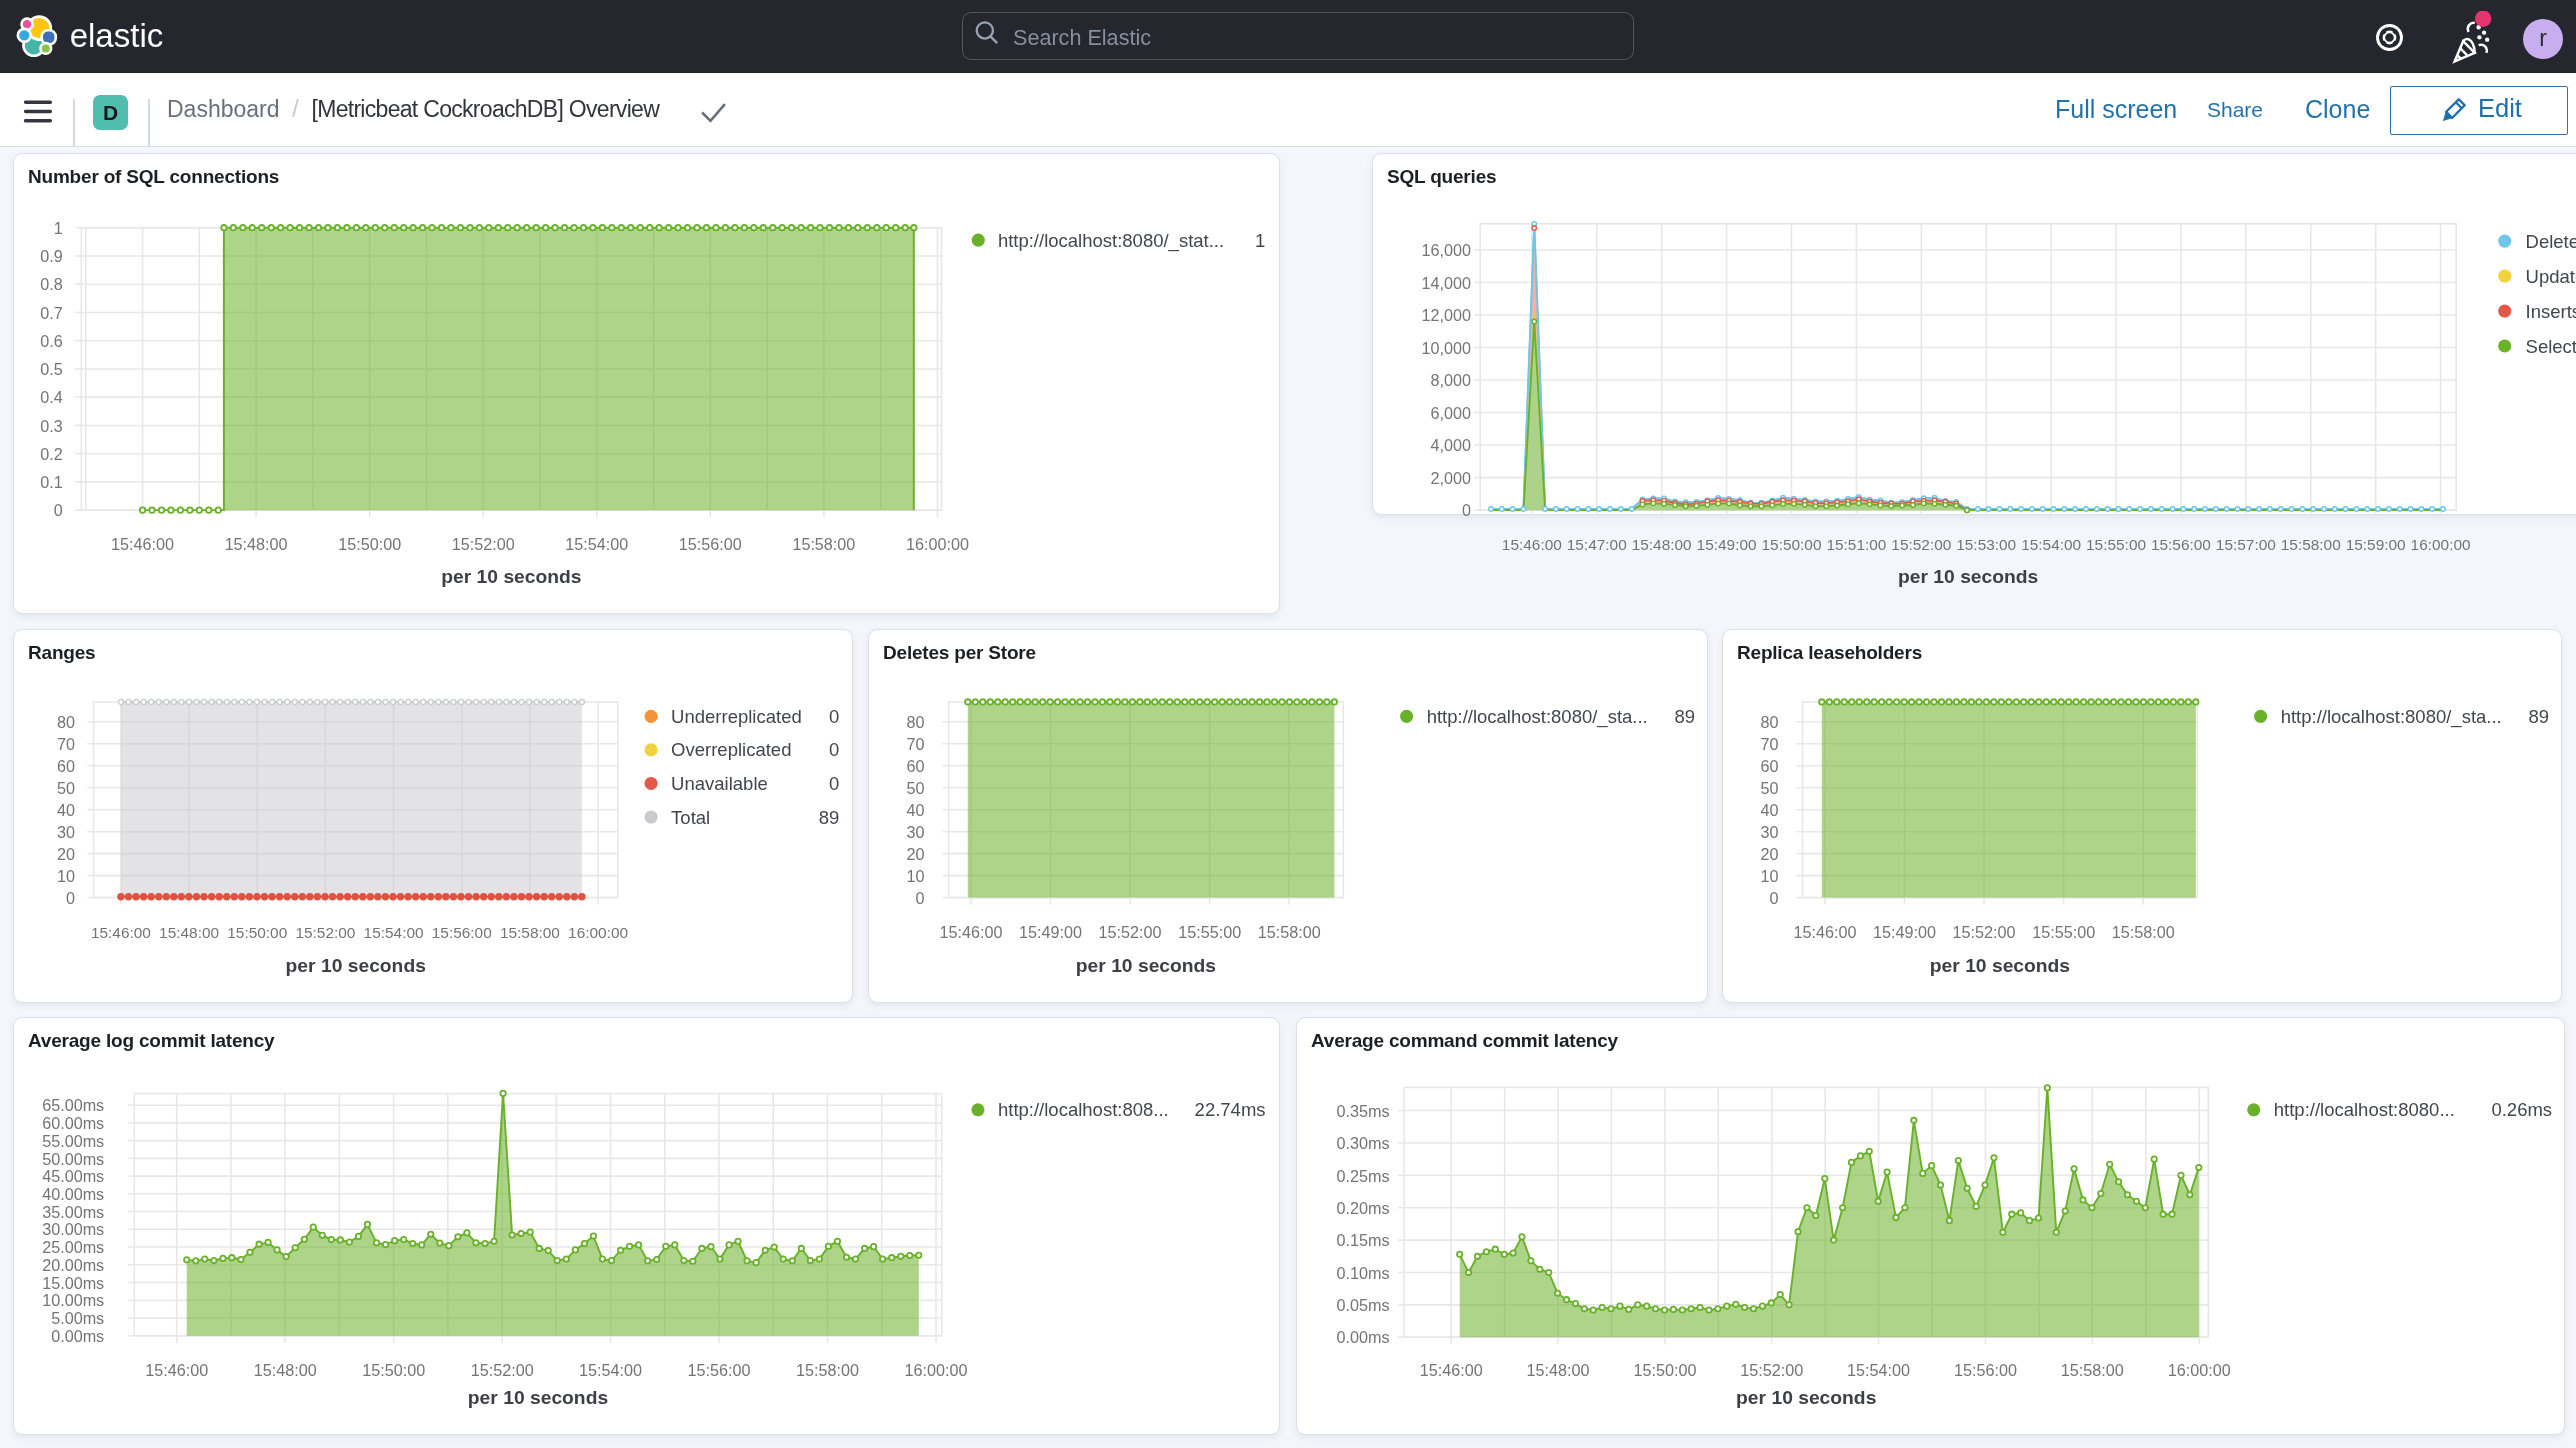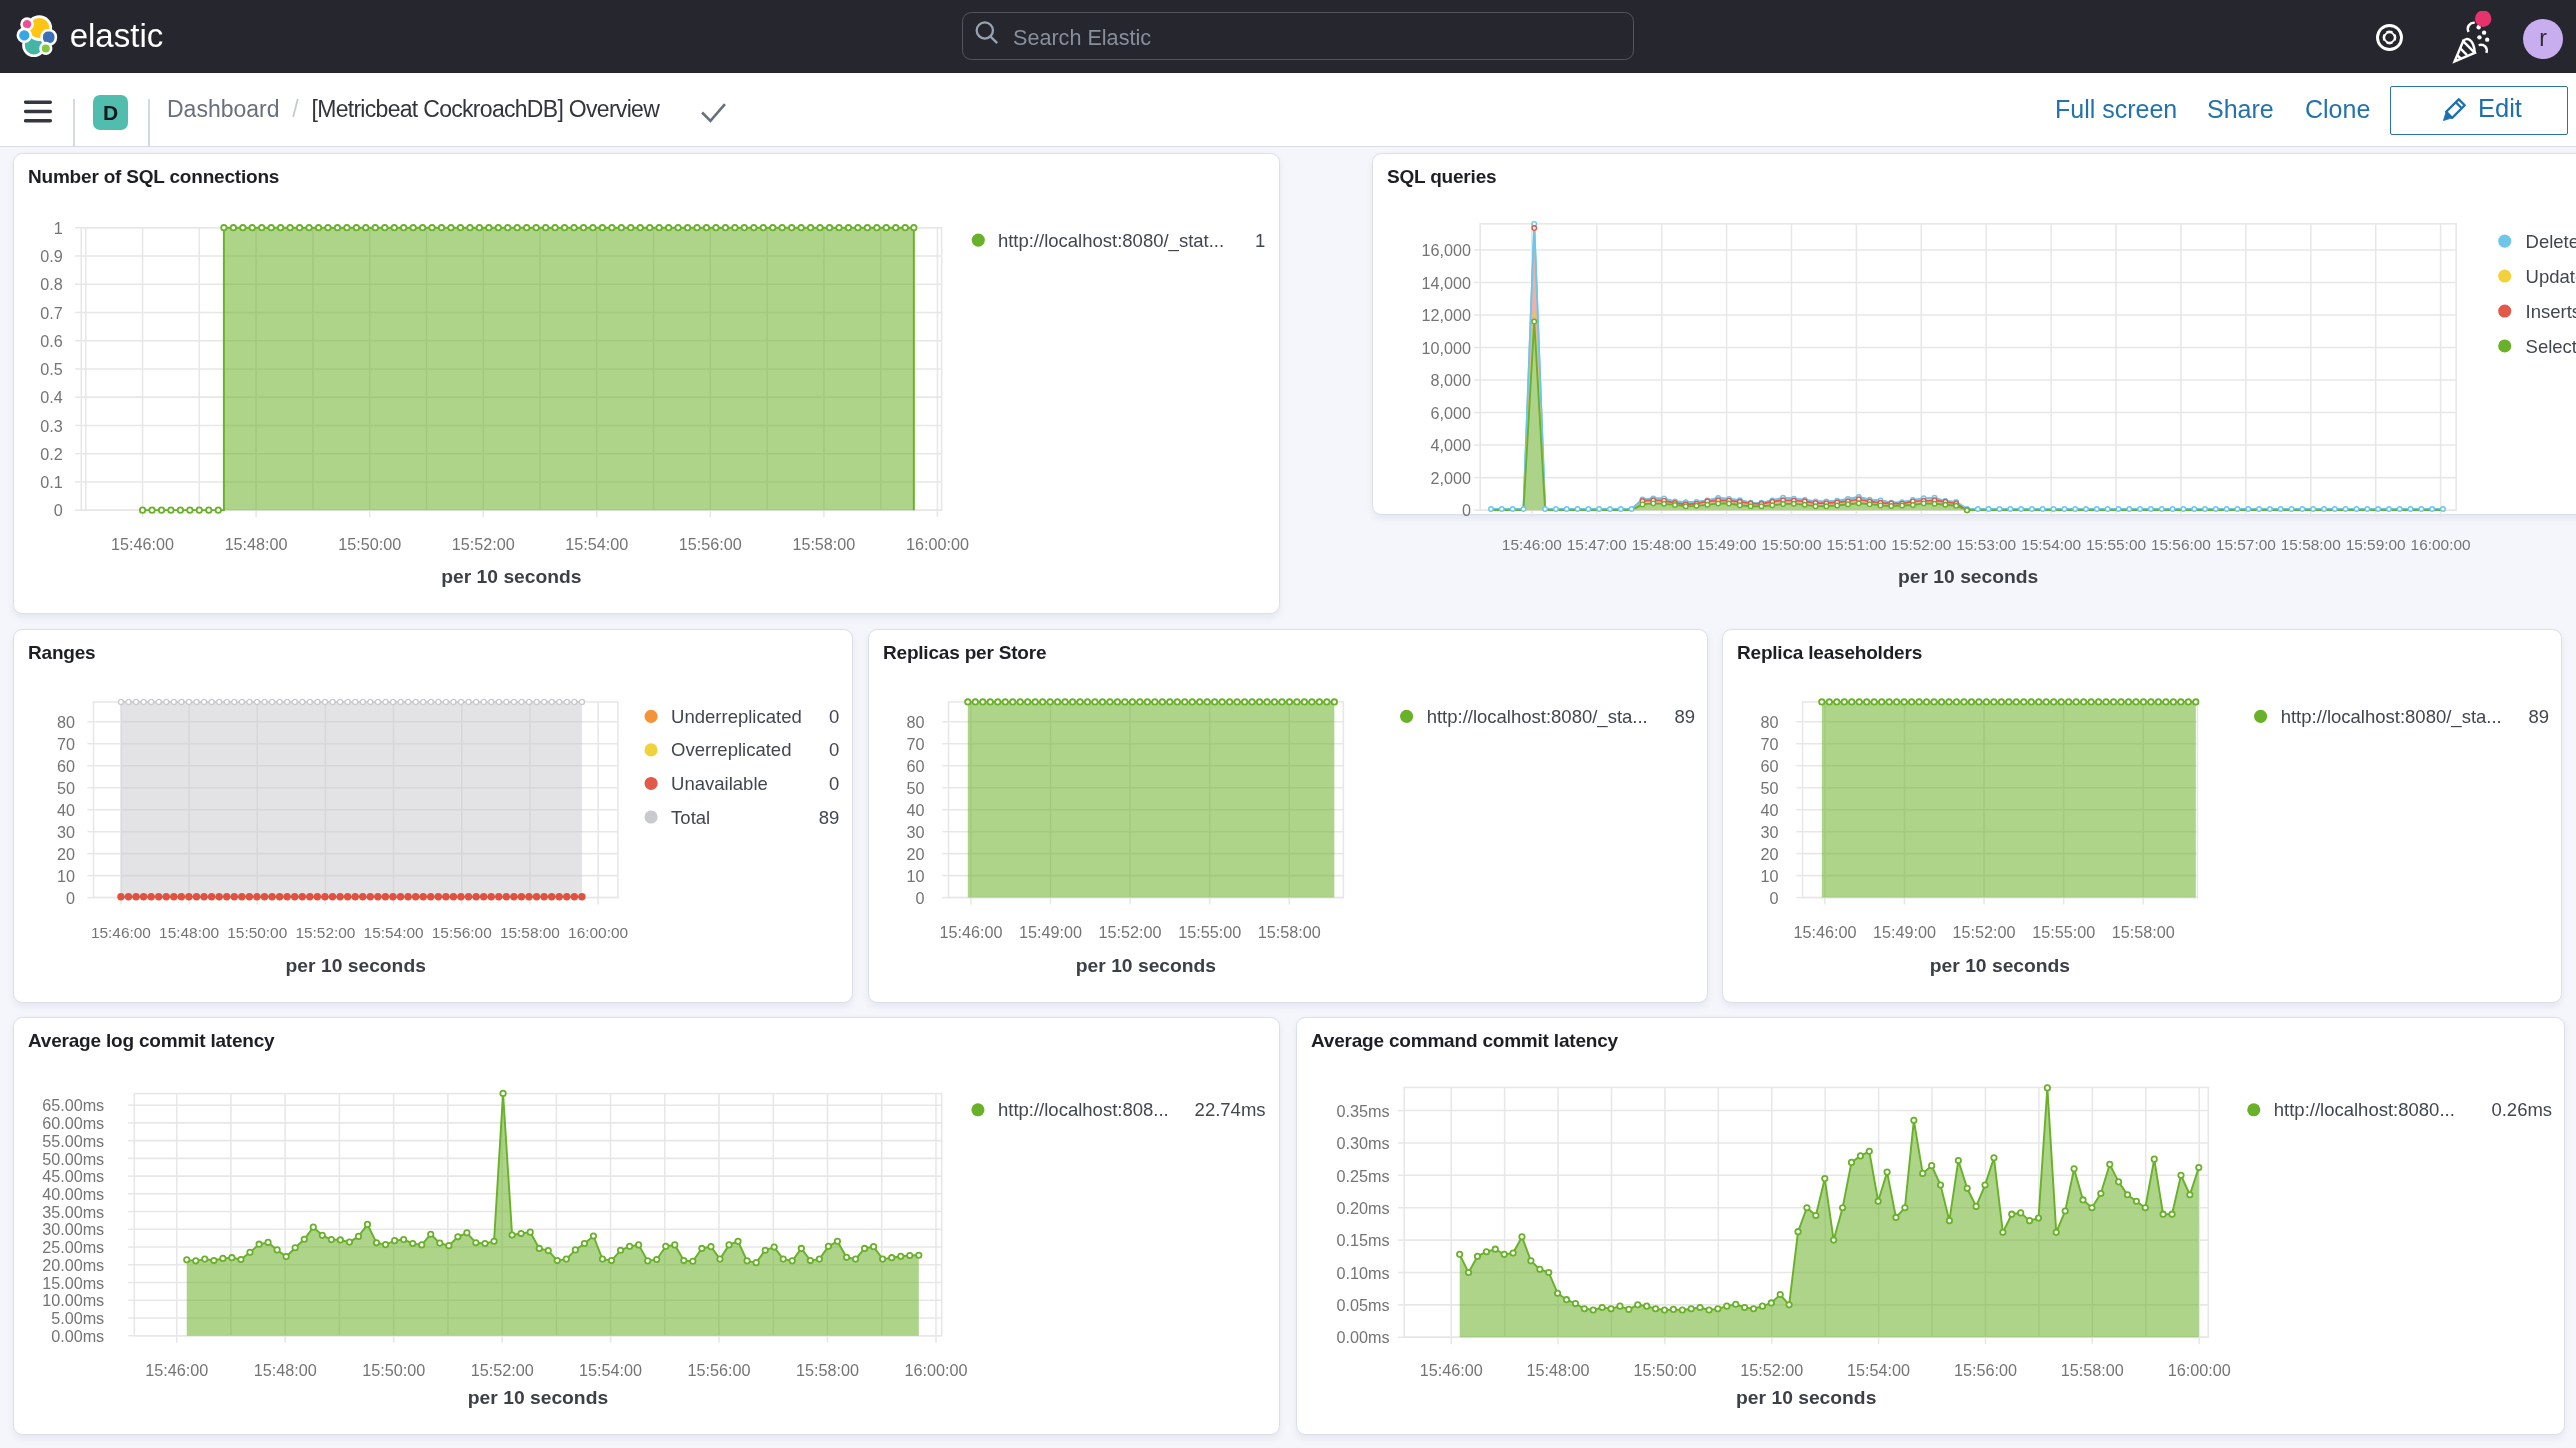--- a/index.html
+++ b/index.html
@@ -85,21 +85,21 @@
 </g>
 </svg>
 <div style="position:absolute;left:73px;top:25.5px;width:1.5px;height:48px;background:#d3dae6"></div>
 <div style="position:absolute;left:93px;top:22.4px;width:35px;height:35px;background:#50bdae;border-radius:7px;color:#17191d;font-size:21px;font-weight:bold;text-align:center;line-height:35px">D</div>
 <div style="position:absolute;left:148px;top:25.5px;width:1.5px;height:48px;background:#d3dae6"></div>
 <div style="position:absolute;left:167px;top:0;height:73px;display:flex;align-items:center;font-size:23px;color:#69707d">Dashboard&nbsp;&nbsp;<span style="color:#c4c9d4">/</span>&nbsp;&nbsp;<span style="color:#32353c;font-weight:normal;font-size:23px;letter-spacing:-0.7px">[Metricbeat CockroachDB] Overview</span></div>
 <svg width="35" height="31" viewBox="0 0 46 40" style="position:absolute;left:696px;top:24px">
 <path d="M8 20 L19 31 L38 9" fill="none" stroke="#69707d" stroke-width="3.4"></path>
 </svg>
 <div style="position:absolute;left:2055px;top:0;height:73px;display:flex;align-items:center;font-size:25px;color:#2472ab">Full screen</div>
-<div style="position:absolute;left:2207px;top:0;height:73px;display:flex;align-items:center;font-size:25px;color:#2472ab">Share</div>
+<div style="position:absolute;left:2207px;top:0;height:73px;display:flex;align-items:center;font-size:21px;color:#2472ab">Share</div>
 <div style="position:absolute;left:2305px;top:0;height:73px;display:flex;align-items:center;font-size:25px;color:#2472ab">Clone</div>
 <div style="position:absolute;left:2390px;top:13px;width:178px;height:49px;border:1.9px solid #2e71ad;border-radius:2px;box-sizing:border-box">
 <svg width="34" height="34" viewBox="0 0 44 44" style="position:absolute;left:45px;top:7px">
 <g transform="rotate(45 22 22)">
 <path d="M16.5 6 L27.5 6 L27.5 29 L16.5 29 Z" fill="none" stroke="#1e6fb0" stroke-width="3" stroke-linejoin="round"></path>
 <line x1="16.5" y1="11.5" x2="27.5" y2="11.5" stroke="#1e6fb0" stroke-width="3"></line>
 <path d="M16.5 29 L27.5 29 L22 39.5 Z" fill="#1e6fb0" stroke="#1e6fb0" stroke-width="1" stroke-linejoin="round"></path>
 </g>
 </svg>
 <div style="position:absolute;left:87px;top:7px;font-size:25.5px;color:#1e6fb0">Edit</div>
@@ -360,21 +360,21 @@
       <text x="1070" y="164" font-size="24" text-anchor="end" fill="#42464f">0</text>
       <circle cx="826" cy="199" r="8.5" fill="#e25849"></circle>
       <text x="852" y="207.5" font-size="24" text-anchor="start" fill="#42464f">Unavailable</text>
       <text x="1070" y="207.5" font-size="24" text-anchor="end" fill="#42464f">0</text>
       <circle cx="826" cy="242.5" r="8.5" fill="#c9cace"></circle>
       <text x="852" y="251" font-size="24" text-anchor="start" fill="#42464f">Total</text>
       <text x="1070" y="251" font-size="24" text-anchor="end" fill="#42464f">89</text>
     </svg>
   </div>
 <div class="panel" style="left:868px;top:629px;width:840px;height:374px">
-    <div class="ptitle">Replicas per Store</div>
+    <div class="ptitle">Deletes per Store</div>
     <svg width="840" height="374" viewBox="0 0 1089 485" style="position:absolute;left:0;top:0" font-family="'Liberation Sans',sans-serif">
       <g stroke="#e7e7e7" stroke-width="2">
         <line x1="103" y1="347" x2="615" y2="347"></line>
         <line x1="103" y1="318.5" x2="615" y2="318.5"></line>
         <line x1="103" y1="290" x2="615" y2="290"></line>
         <line x1="103" y1="261.5" x2="615" y2="261.5"></line>
         <line x1="103" y1="233" x2="615" y2="233"></line>
         <line x1="103" y1="204.5" x2="615" y2="204.5"></line>
         <line x1="103" y1="176" x2="615" y2="176"></line>
         <line x1="103" y1="147.5" x2="615" y2="147.5"></line>

